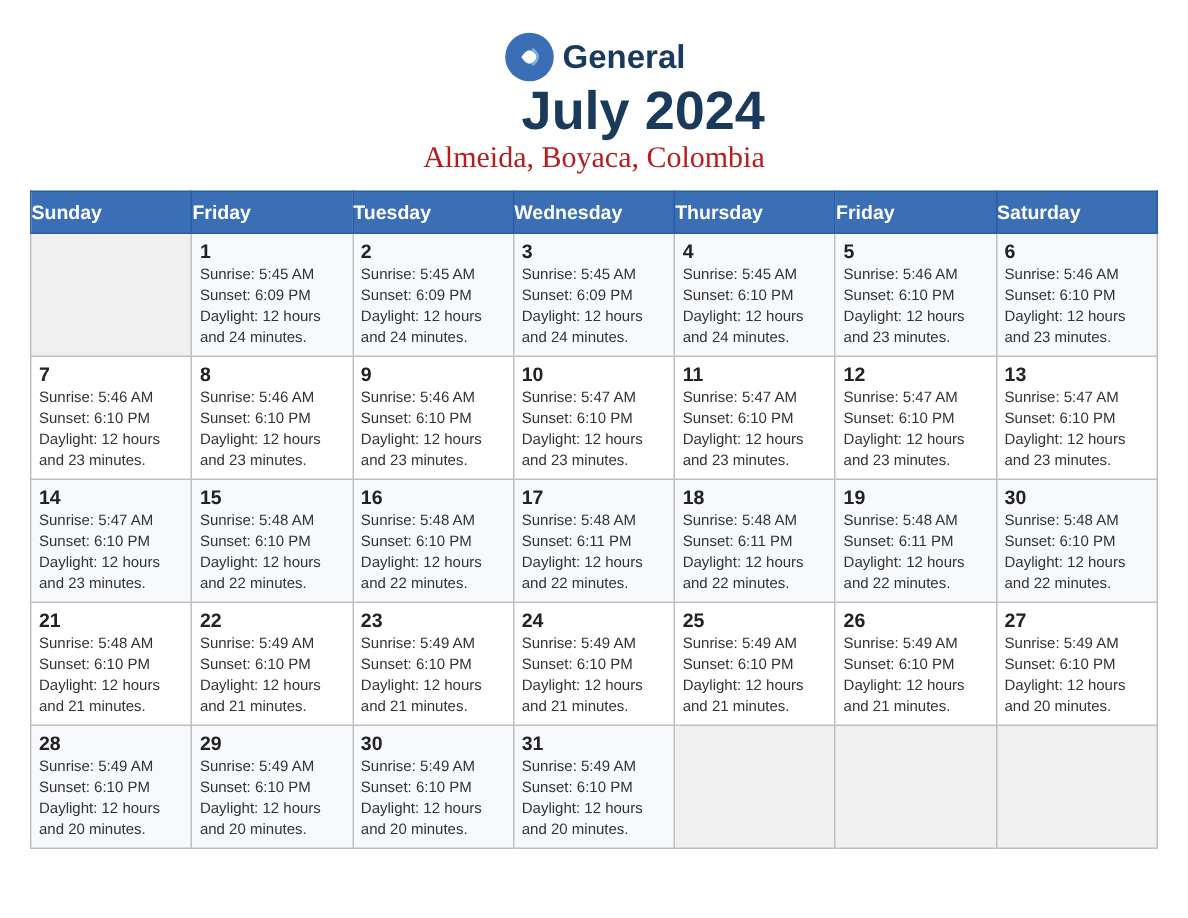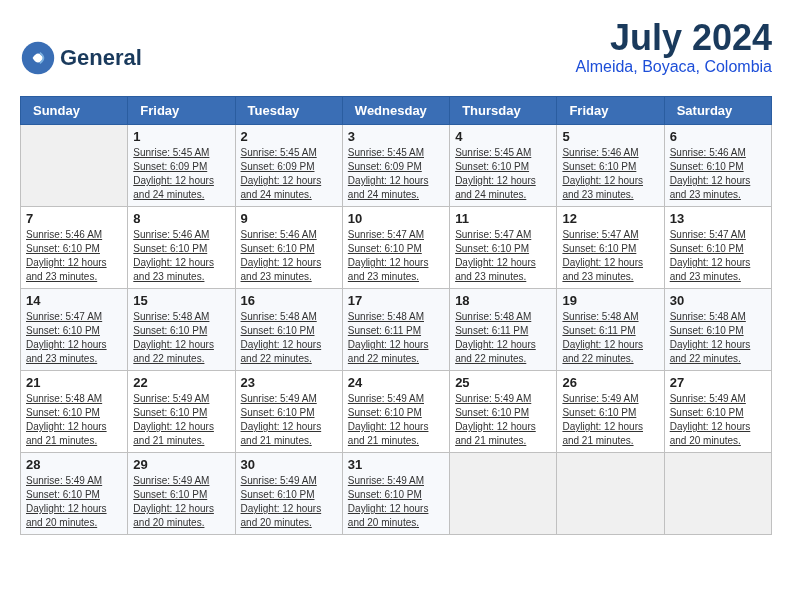--- a/index.html
+++ b/index.html
@@ -6,22 +6,23 @@
     body {
       font-family: Arial, sans-serif;
       background: #fff;
       width: 792px;
       min-height: 612px;
       padding: 20px;
     }
     .header {
       display: flex;
       justify-content: space-between;
-      align-items: flex-end;
-      margin-bottom: 20px;
+      align-items: center;
+      margin-bottom: 10px;
+      flex-direction: column;
     }
     .logo {
       display: flex;
       align-items: center;
     }
     .logo-text {
       font-size: 22px;
       font-weight: bold;
       color: #1a3a5c;
       line-height: 1.1;
@@ -37,35 +38,36 @@
     .title-block {
       text-align: right;
     }
     .month-title {
       font-size: 36px;
       font-weight: bold;
       color: #1a3a5c;
       line-height: 1;
     }
     .location {
-      font-size: 16px;
-      color: #1d4ed8;
+      font-size: 20px;
+      color: #b91c1c;
       margin-top: 2px;
+      font-family: Liberation Serif, serif;
     }
     table {
       width: 100%;
       border-collapse: collapse;
       table-layout: fixed;
     }
     thead th {
       background-color: #3a6eb5;
       color: #fff;
       font-size: 13px;
       font-weight: bold;
-      padding: 6px 12px;
+      padding: 6px 0;
       text-align: left;
       border: 1px solid #2a5da0;
     }
     tbody td {
       border: 1px solid #c0c0c0;
       vertical-align: top;
       padding: 4px 5px;
       font-size: 10.5px;
       color: #222;
       background: #fff;
@@ -80,21 +82,20 @@
     .day-number {
       font-size: 13px;
       font-weight: bold;
       color: #222;
       margin-bottom: 2px;
     }
     .day-info {
       font-size: 10px;
       color: #333;
       line-height: 1.4;
-      text-decoration: underline;
     }
     .empty-cell {
       background: #f0f0f0 !important;
     }
   </style>
 </head>
 <body>
 
 <div class="header">
   <div class="logo">

